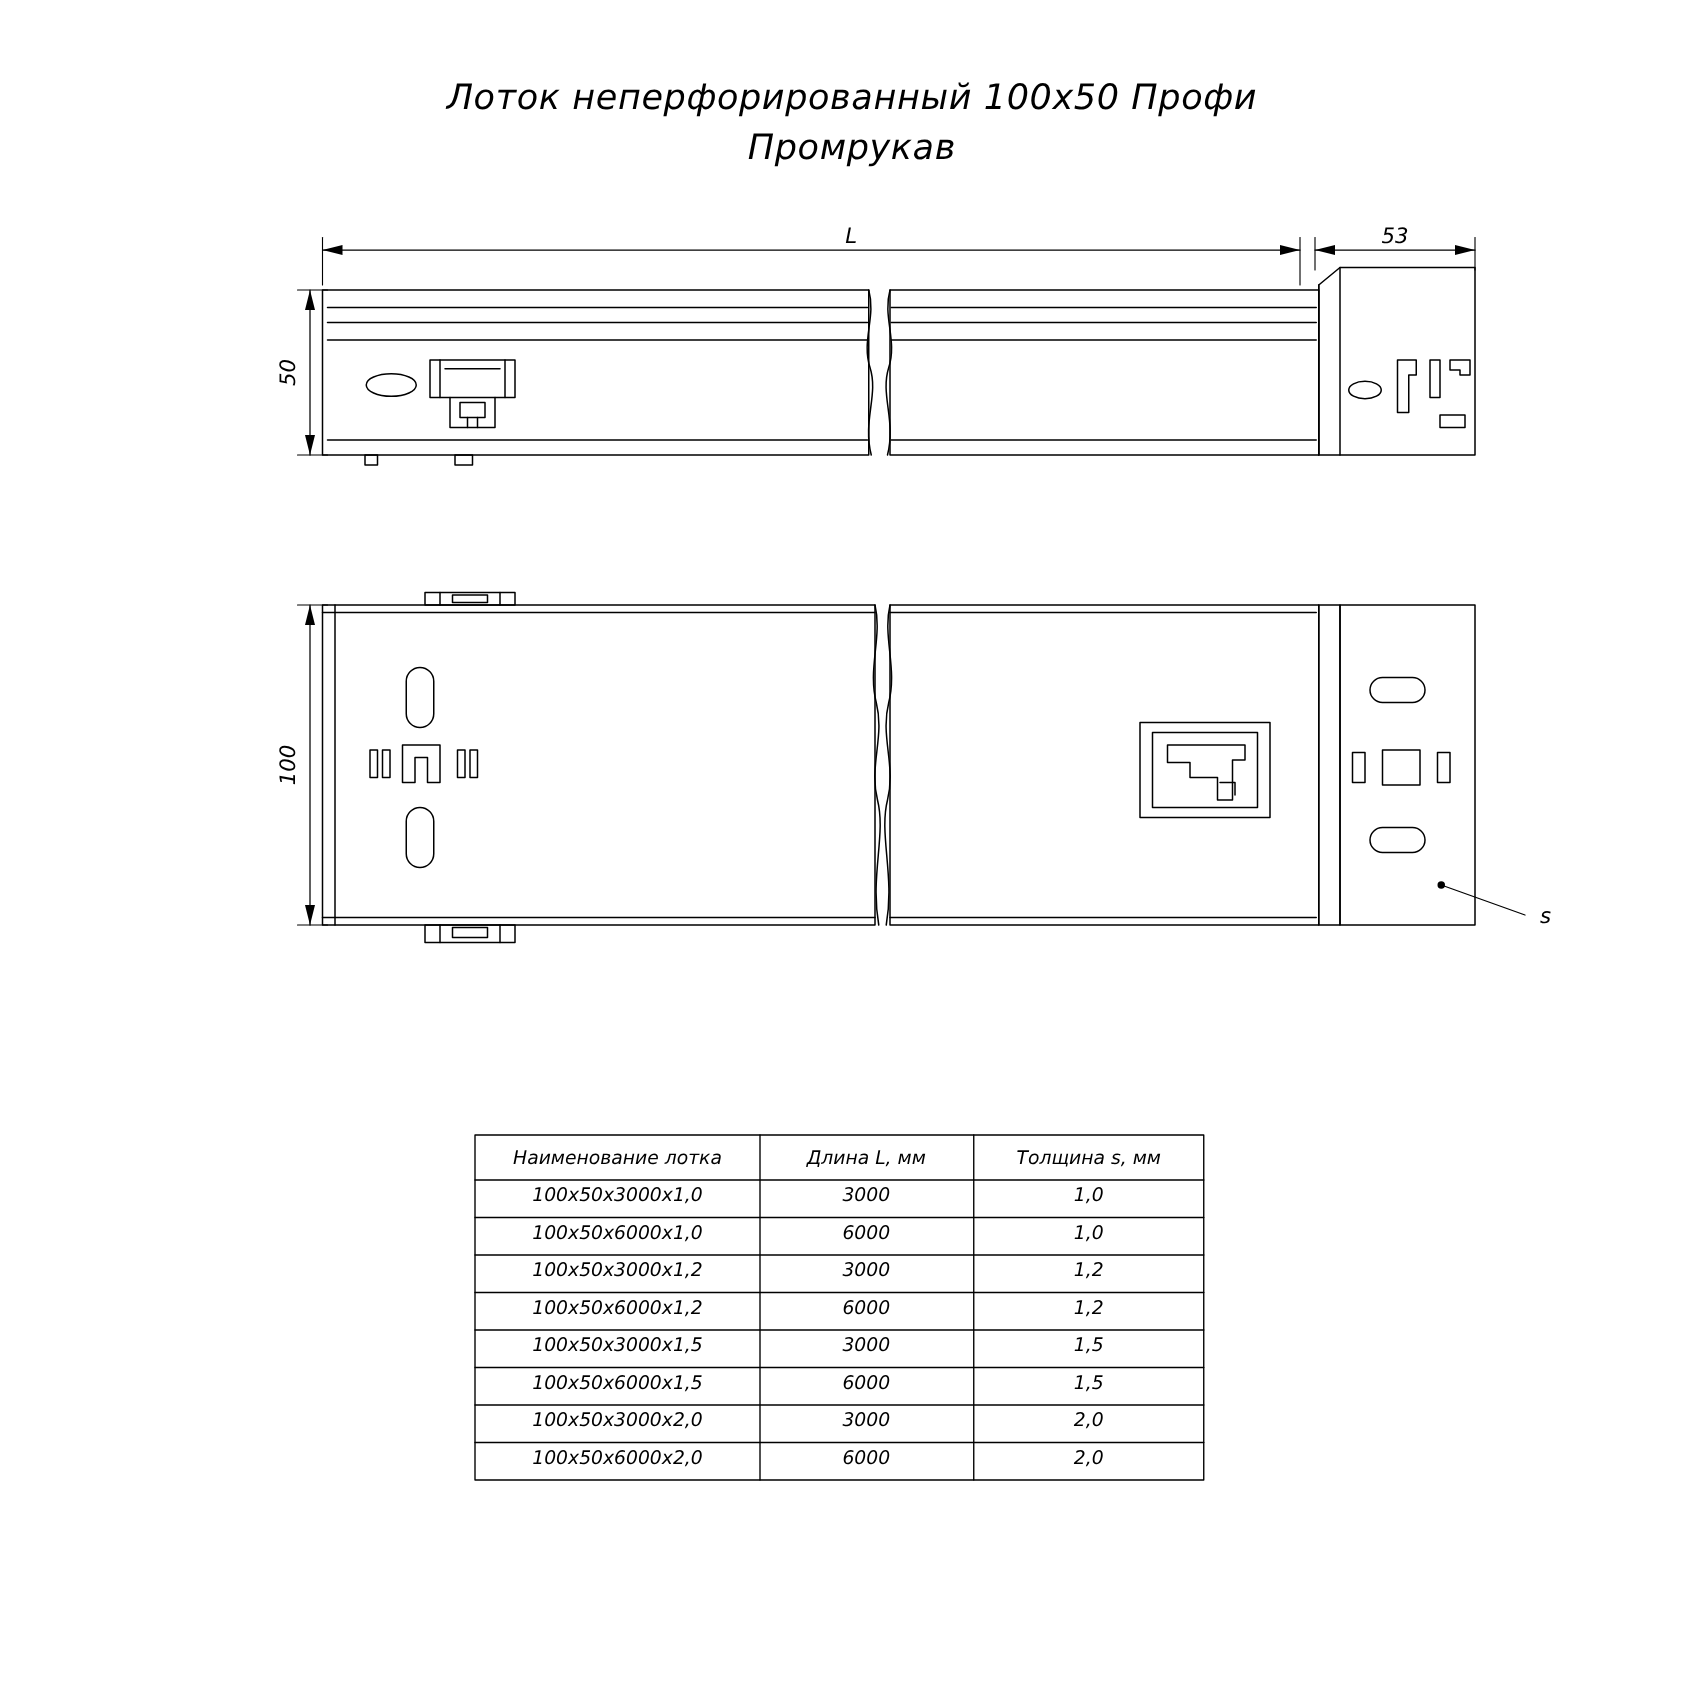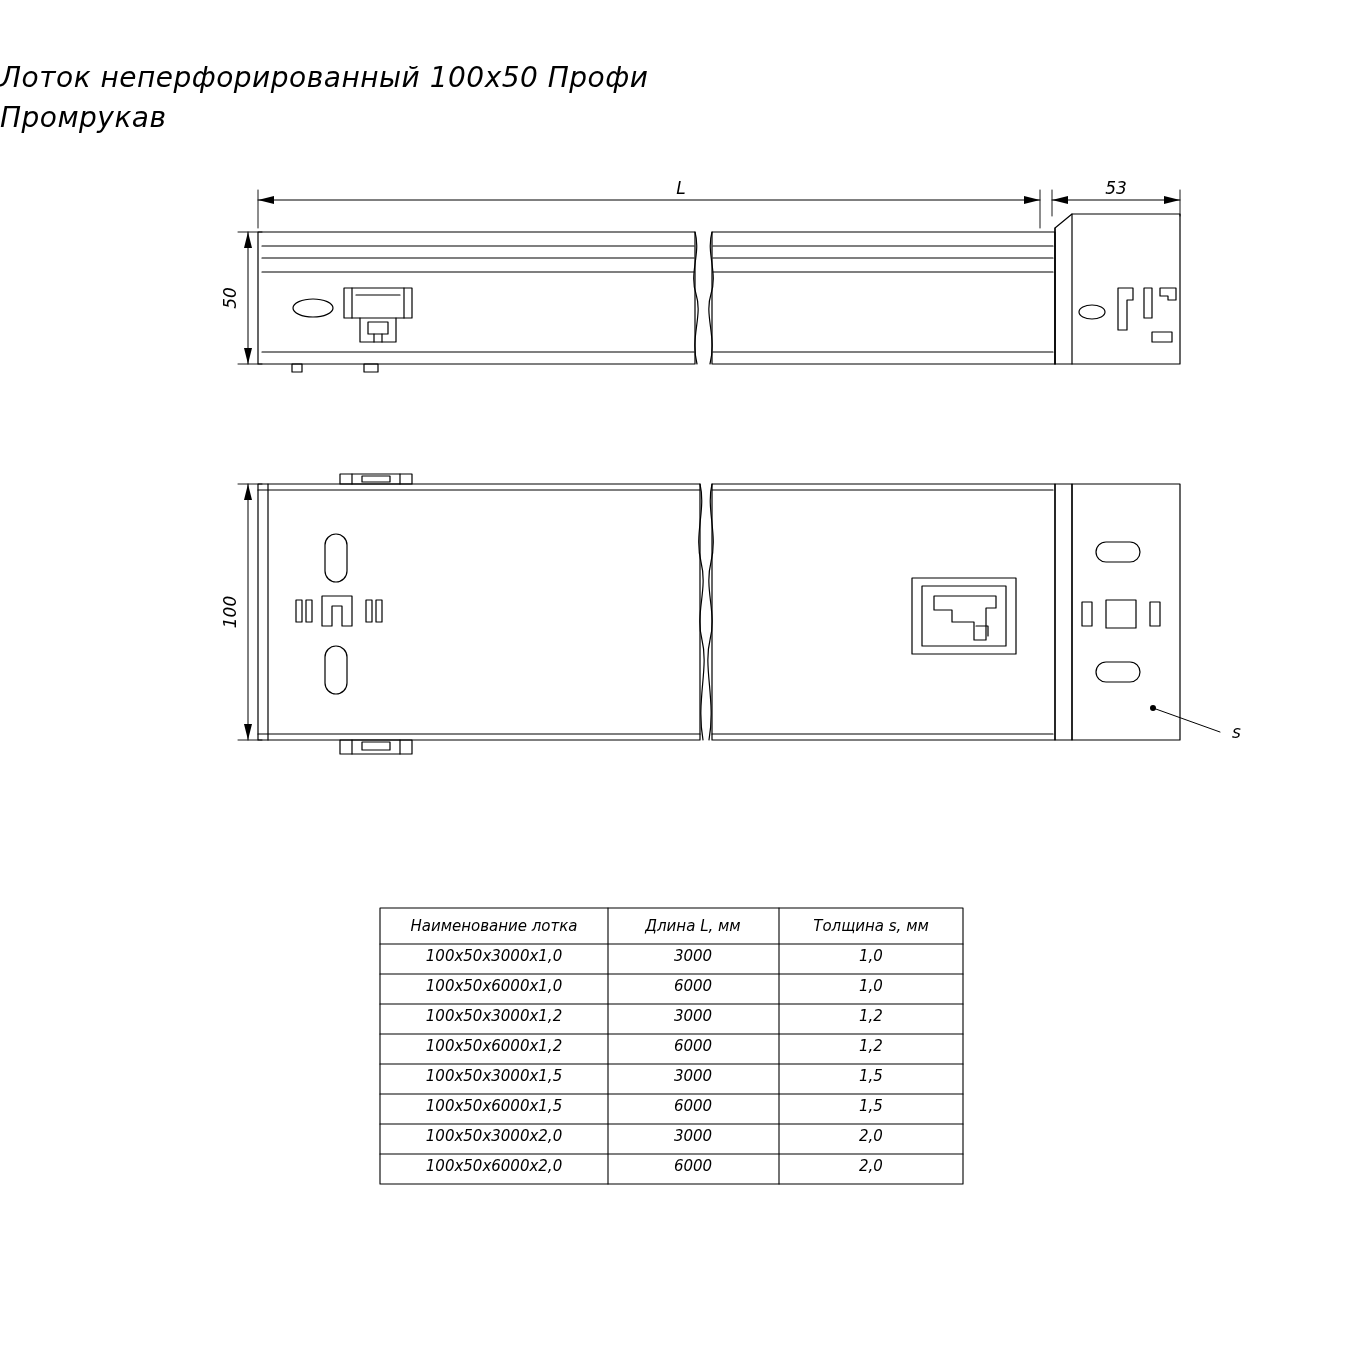--- a/index.html
+++ b/index.html
@@ -19,20 +19,21 @@
     position: absolute;
     left: 0; top: 0;
     width: 1363px;
     height: 1363px;
   }
   .title {
     position: absolute;
     left: 0;
     top: 58px;
     width: 1363px;
+    text-align: center;
     font-family: "DejaVu Sans", sans-serif;
     font-style: italic;
     font-size: 28px;
     line-height: 40px;
     letter-spacing: 0.5px;
     color: #000;
   }
   .title .line2 { display: block; }
 
   svg.drawing {

